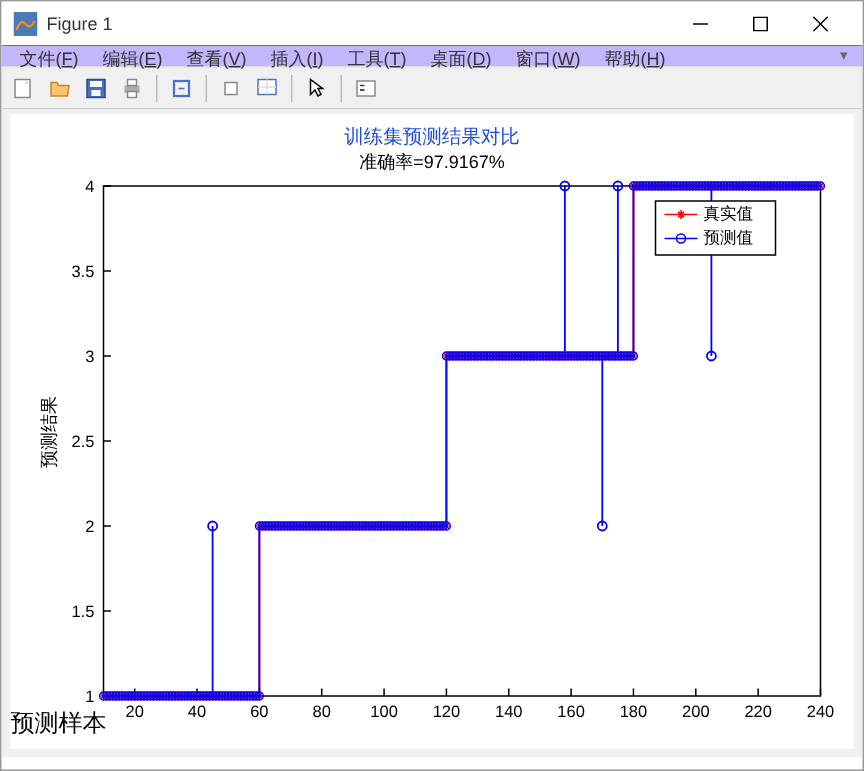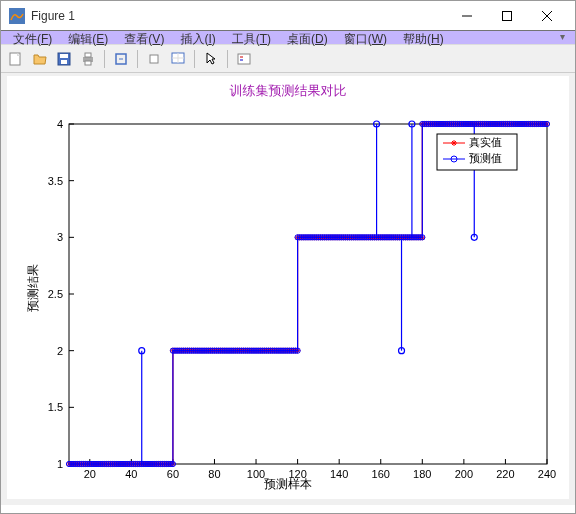--- a/index.html
+++ b/index.html
@@ -12,25 +12,25 @@
 .win-btn svg{width:10px;height:10px}
 .menubar{height:14px;background:#c4b5fd;display:flex;padding:0 4px;font-size:12px;color:#333;border-bottom:1px solid #ddd}
 .menu-item{padding:0 8px;cursor:default}
 .menu-item u{text-decoration:underline}
 .menu-dropdown{margin-left:auto;margin-right:6px;font-size:10px;color:#666}
 .toolbar{height:28px;background:#f0f0f0;display:flex;align-items:center;padding:0 4px;gap:2px;border-bottom:1px solid #ccc}
 .tool-btn{width:22px;height:22px;display:flex;align-items:center;justify-content:center;border:1px solid transparent}
 .tool-sep{width:1px;height:18px;background:#bbb;margin:0 3px}
 .plot-wrap{position:relative;width:574px;height:432px;background:#f0f0f0}
 .plot-inner{position:absolute;left:6px;top:3px;right:6px;bottom:6px;background:#fff}
-.chart-title{position:absolute;width:100%;text-align:center;top:6px;font-size:13px;color:#a21caf}
+.chart-title{position:absolute;width:100%;text-align:center;top:6px;font-size:13px;color:#1d4ed8}
 .chart-sub{position:absolute;width:100%;text-align:center;top:24px;font-size:12px;color:#000}
 svg.chart{position:absolute;left:0;top:0}
 .ylabel{position:absolute;left:2px;top:50%;transform:translateY(-50%) rotate(-90deg);transform-origin:center;font-size:12px;color:#000;white-space:nowrap}
-.xlabel{position:absolute;bottom:6px;width:100%;text-align:center;font-size:12px;color:#000}
+.xlabel{position:absolute;bottom:6px;width:100%;font-size:16px;color:#000}
 .watermark{position:absolute;bottom:5px;right:20px;font-size:12px;color:rgba(150,150,150,0.7);pointer-events:none}
 </style>
 </head>
 <body>
 
 <div class="titlebar">
   <span class="app-icon">
     <svg viewBox="0 0 16 16">
         <rect width="16" height="16" fill="#4a7abc"></rect>
         <path d="M2 12 Q5 4 8 8 T14 6" stroke="#ff8c00" stroke-width="1.5" fill="none"></path>
@@ -127,20 +127,21 @@
         <rect x="2" y="3" width="12" height="10" fill="#fff" stroke="#888"></rect>
         <line x1="4" y1="6" x2="7" y2="6" stroke="#c00"></line>
         <line x1="4" y1="9" x2="7" y2="9" stroke="#00c"></line>
       </svg>
     </div>
 </div>
 
 <div class="plot-wrap">
   <div class="plot-inner">
     <div class="chart-title">训练集预测结果对比</div>
+    <div class="chart-sub">准确率=97.9167%</div>
     <div class="ylabel">预测结果</div>
     <svg class="chart" id="chart-svg" width="562" height="423">
         <rect x="62" y="48" width="478" height="340" fill="#fff" stroke="#000" stroke-width="1"></rect>
         <line x1="82.78260869565217" y1="388" x2="82.78260869565217" y2="383" stroke="#000"></line>
         <text x="82.78260869565217" y="402" text-anchor="middle" font-size="11">20</text>
         <line x1="124.34782608695653" y1="388" x2="124.34782608695653" y2="383" stroke="#000"></line>
         <text x="124.34782608695653" y="402" text-anchor="middle" font-size="11">40</text>
         <line x1="165.91304347826087" y1="388" x2="165.91304347826087" y2="383" stroke="#000"></line>
         <text x="165.91304347826087" y="402" text-anchor="middle" font-size="11">60</text>
         <line x1="207.47826086956522" y1="388" x2="207.47826086956522" y2="383" stroke="#000"></line>

